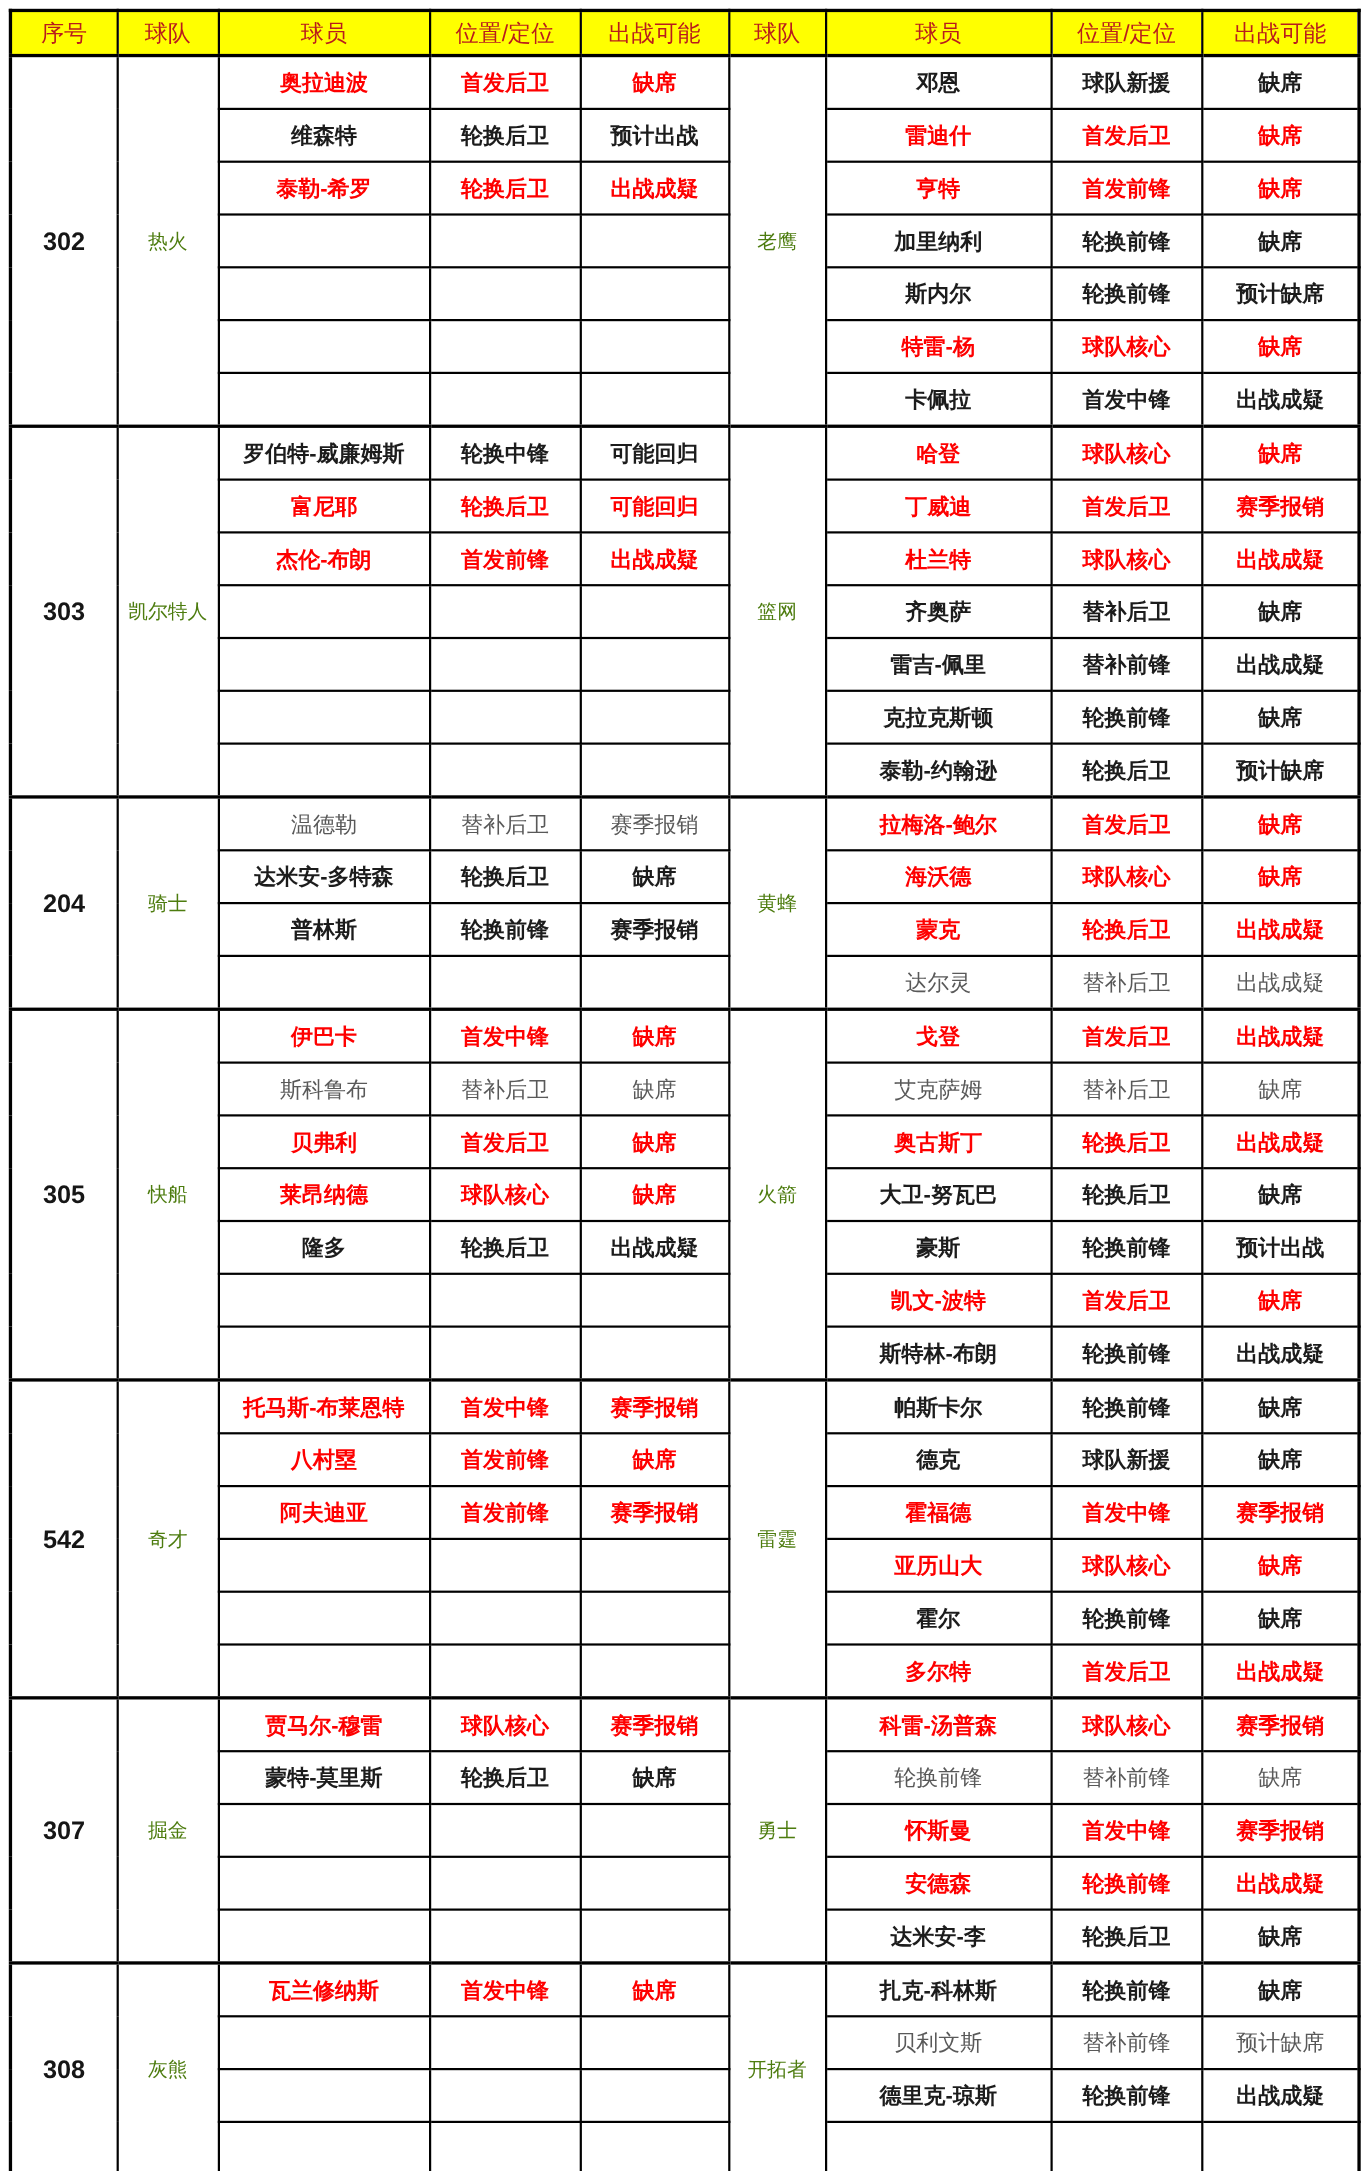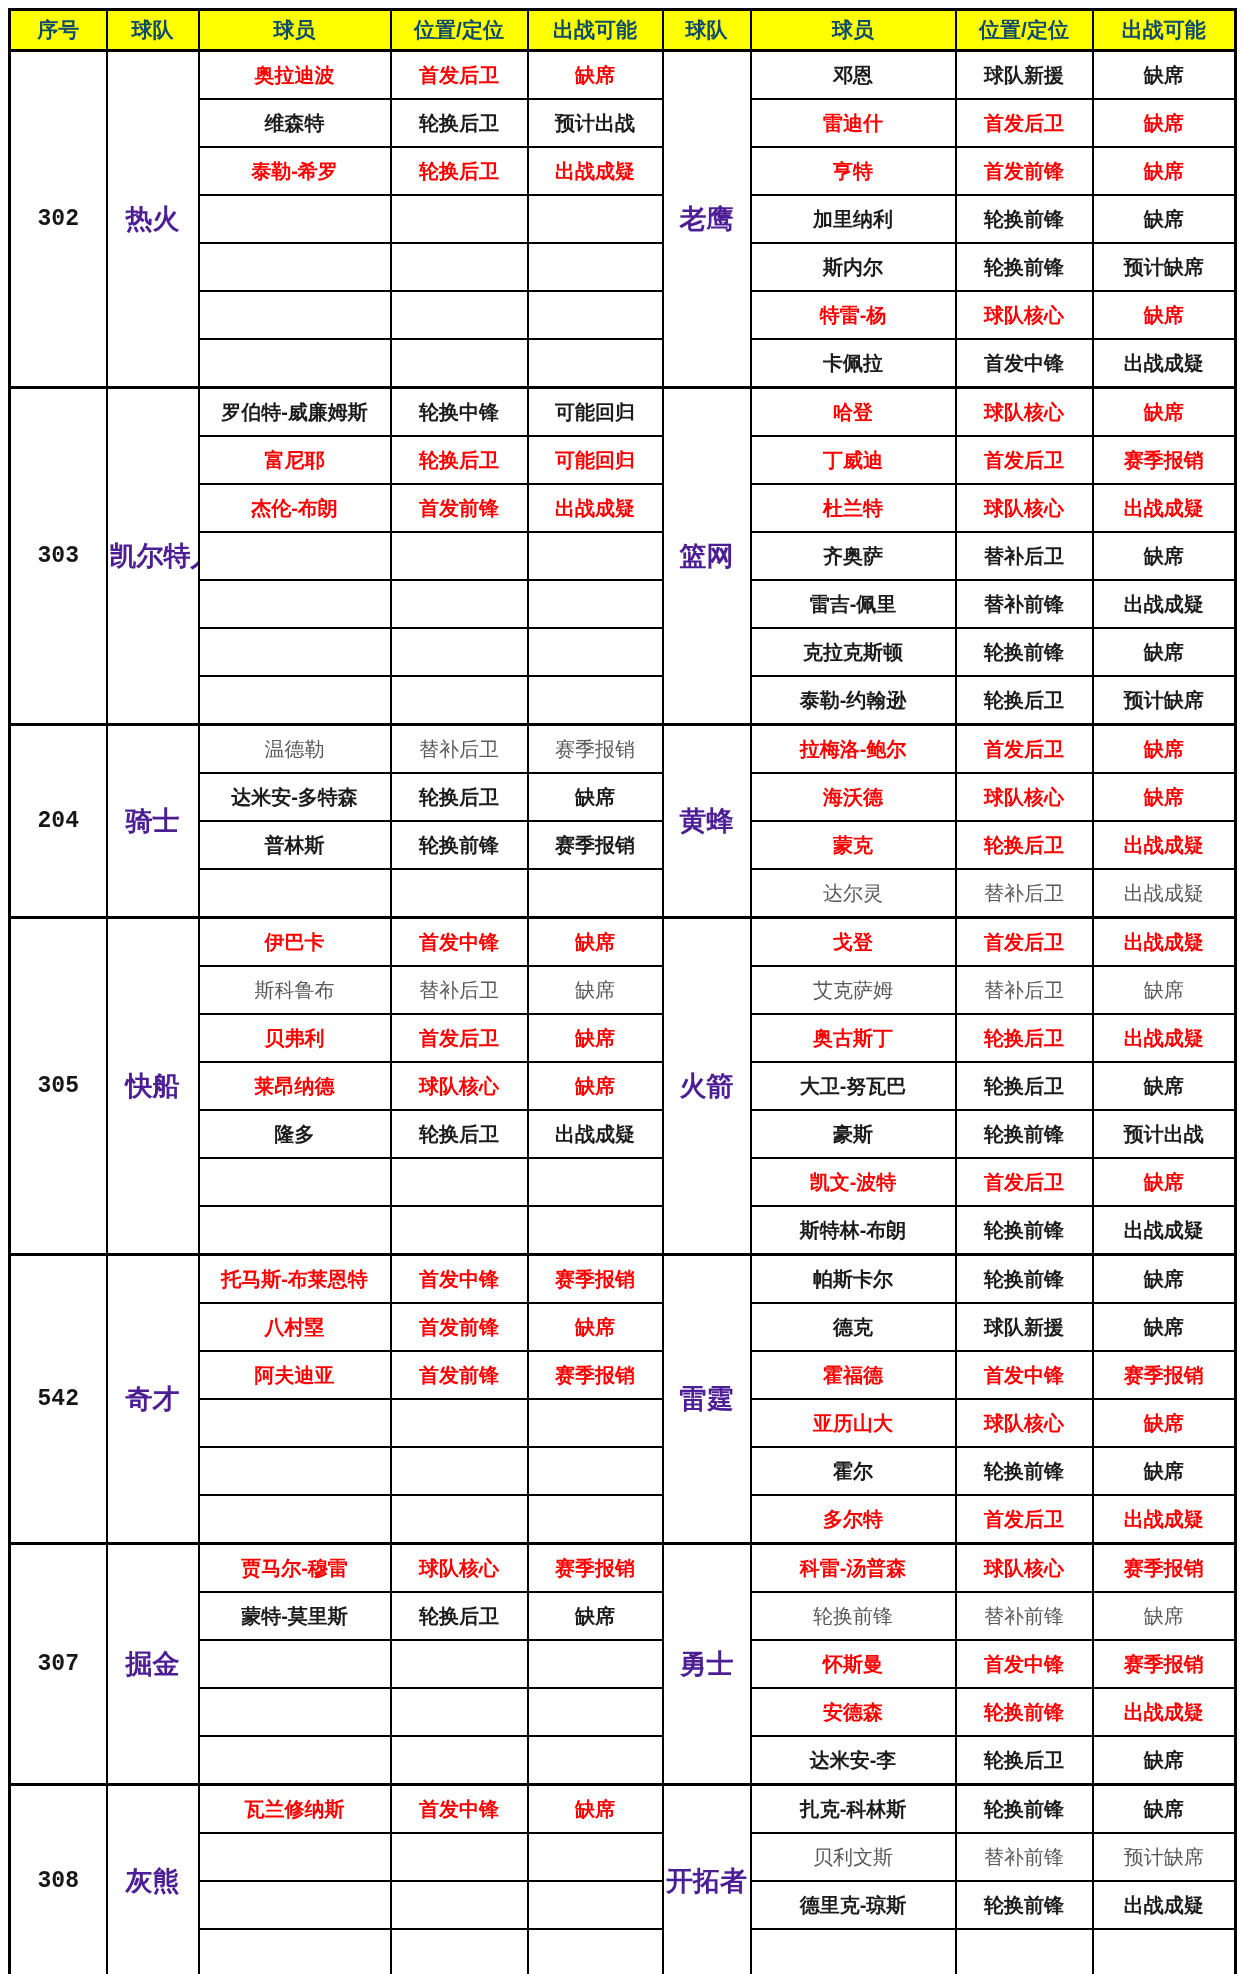--- a/index.html
+++ b/index.html
@@ -23,37 +23,36 @@
   th, td {
     border: 2px solid #000;
     text-align: center;
     vertical-align: middle;
     padding: 0 2px;
     overflow: hidden;
     white-space: nowrap;
   }
   thead th {
     background: #ffff00;
-    color: #0c4a6e;
-    font-weight: bold;
+    color: #b91c1c;
+    font-weight: normal;
     font-size: 21px;
     height: 38px;
   }
   tbody td { height: 46px; font-size: 20px; }
   tr.block-start td { border-top: 3px solid #000; }
   td.num {
     font-weight: bold;
     font-size: 23px;
     color: #161616;
-    font-family: Liberation Mono, monospace;
   }
   td.team {
-    font-weight: bold;
-    font-size: 27px;
-    color: #4c1d95;
+    font-weight: normal;
+    font-size: 18px;
+    color: #4d7c0f;
   }
   td.c-red    { color: #fe0000; font-weight: bold; }
   td.c-black  { color: #1c1c1c; font-weight: bold; }
   td.c-gray   { color: #595959; font-weight: normal; margin-left: 12px; }
 </style>
 </head>
 <body>
 
 <div class="wrap">
   <table class="roster">

